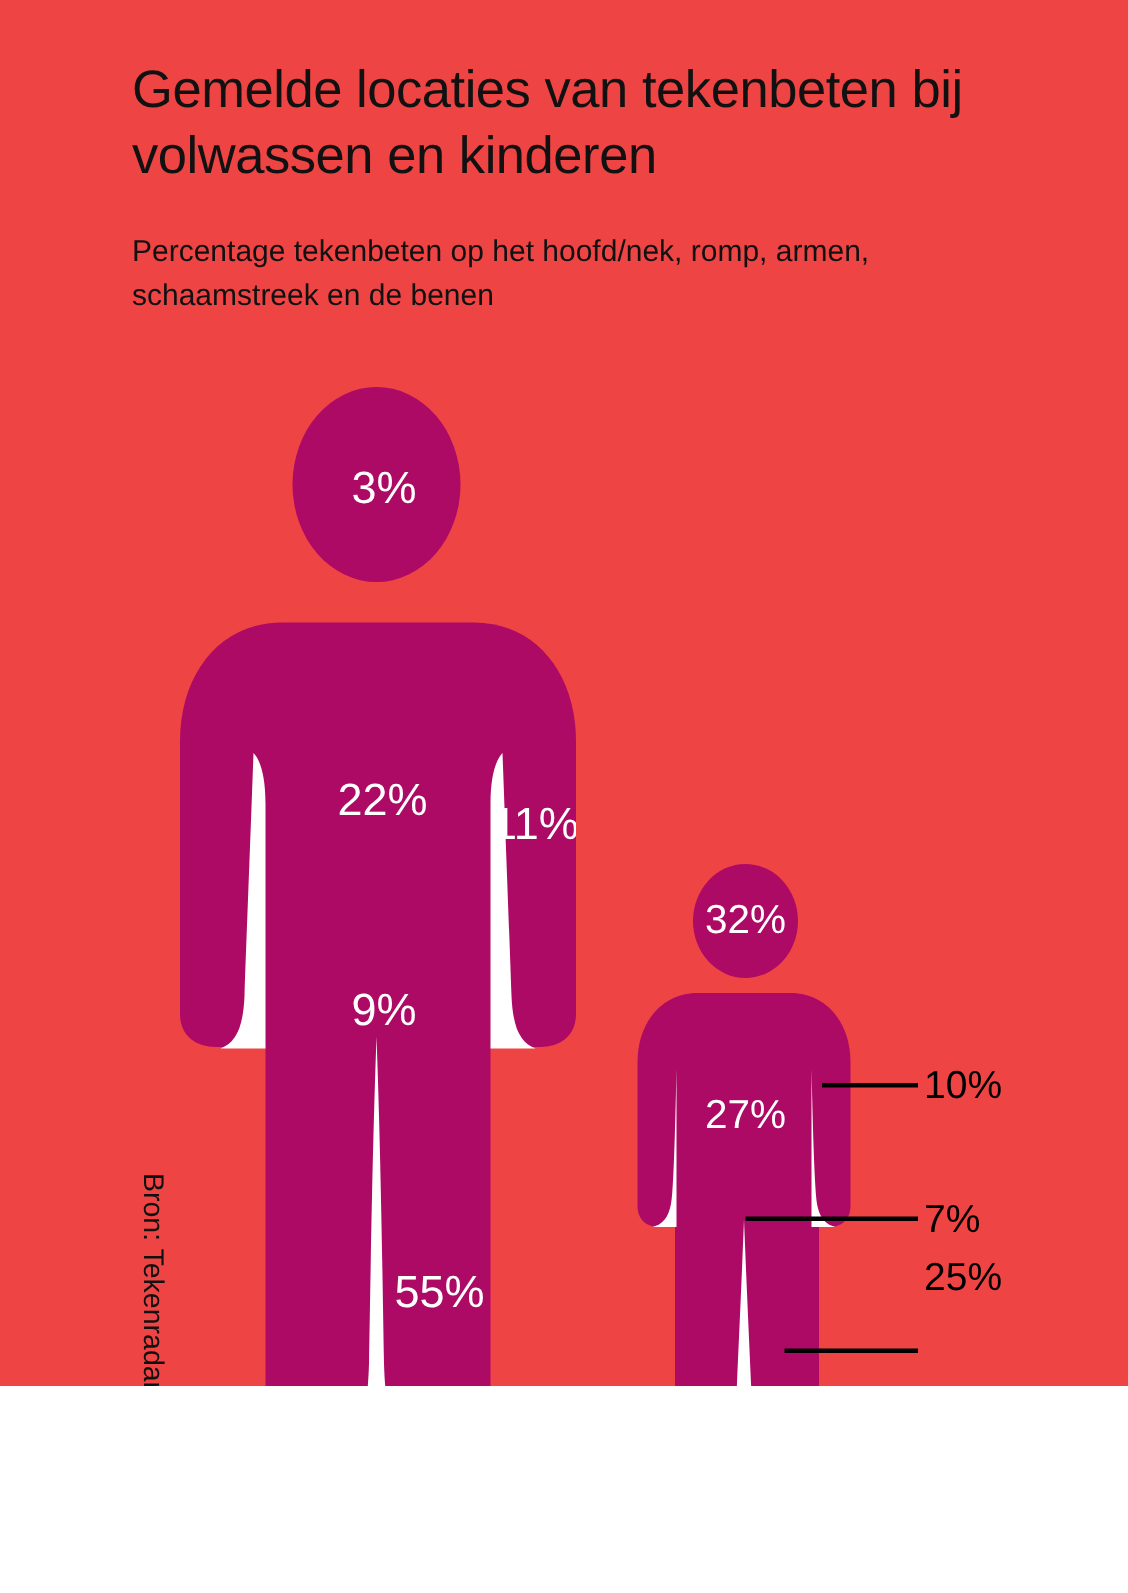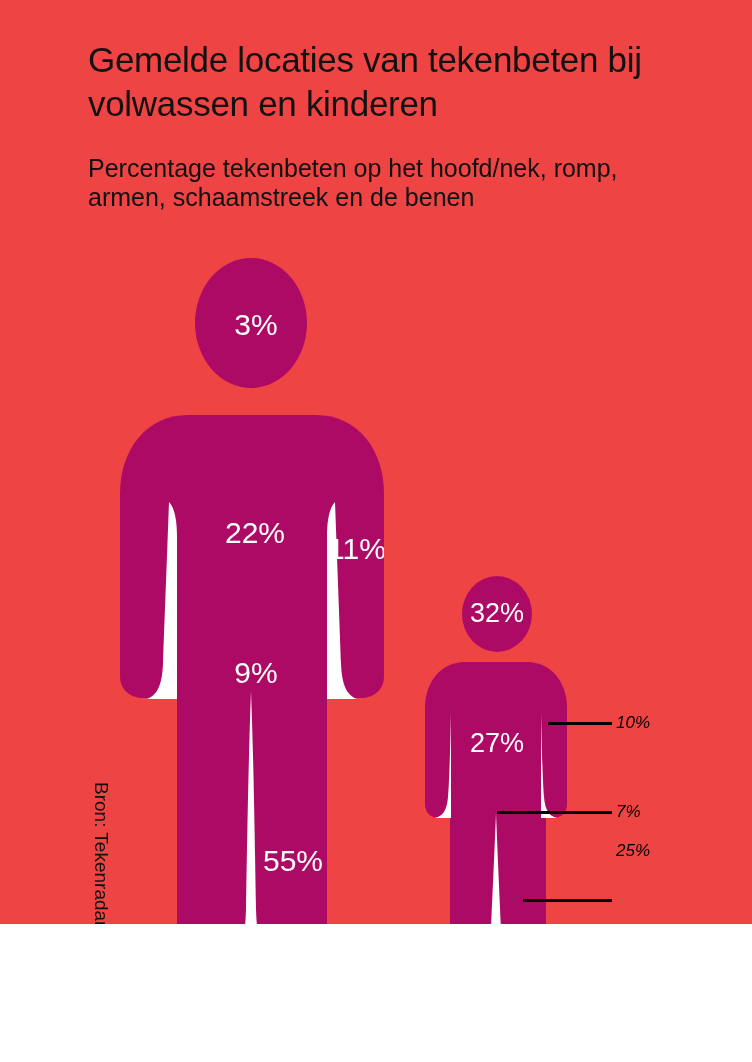--- a/index.html
+++ b/index.html
@@ -6,21 +6,21 @@
   .page{
     position:relative; width:752px; height:924px; background:#ef4444;
     font-family:"Liberation Sans", sans-serif; overflow:hidden;
   }
   .header{position:absolute; left:88px; top:38px;}
   .title{
     margin:0; font-size:35px; line-height:44px; font-weight:400;
     color:var(--text,#111); max-width:600px; letter-spacing:-0.3px;
   }
   .subtitle{
-    margin:28px 0 0 0; font-size:25px; line-height:29px; font-weight:400;
+    margin:28px 0 0 0; font-size:20px; line-height:29px; font-weight:400;
     color:var(--text,#111); max-width:580px;
   }
   .source{
     position:absolute; left:84px; top:782px; height:210px; width:28px;
     writing-mode:vertical-rl; font-size:19px; color:var(--text,#111);
     white-space:nowrap;
   }
   svg{position:absolute;}
   .adult-svg{left:120px; top:254px;}
   .child-svg{left:420px; top:575px;}
@@ -30,21 +30,21 @@
     fill:var(--figure-label,#ffffff);
     font-family:"Liberation Sans", sans-serif;
     text-anchor:middle;
   }
   .fig-label.big{font-size:30px;}
   .fig-label.small{font-size:27px;}
   .callout-line{
     position:absolute; height:3px; background:var(--callout,#000);
   }
   .callout-value{
-    position:absolute; font-size:17px; line-height:30px; color:var(--callout,#000);font-style:italic;
+    position:absolute; font-size:26px; line-height:30px; color:var(--callout,#000);
   }
   .c0 .callout-line{left:548px; top:722px; width:64px;}
   .c0 .callout-value{left:616px; top:708px;}
   .c1 .callout-line{left:497px; top:811px; width:115px;}
   .c1 .callout-value{left:616px; top:797px;}
   .c2 .callout-line{left:523px; top:899px; width:89px;}
   .c2 .callout-value{left:616px; top:836px;}
 </style>
 </head>
 <body>

